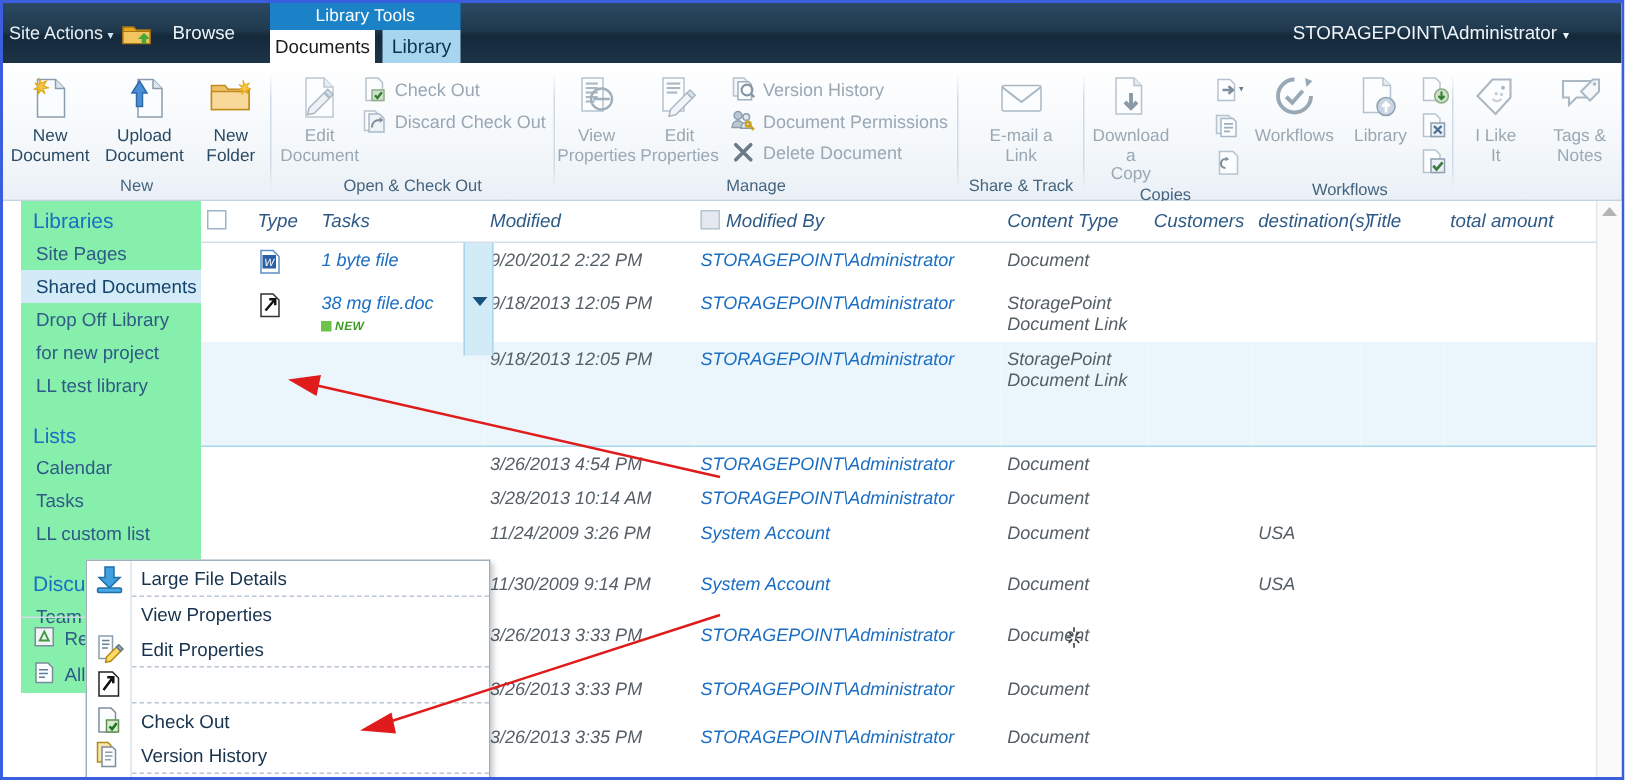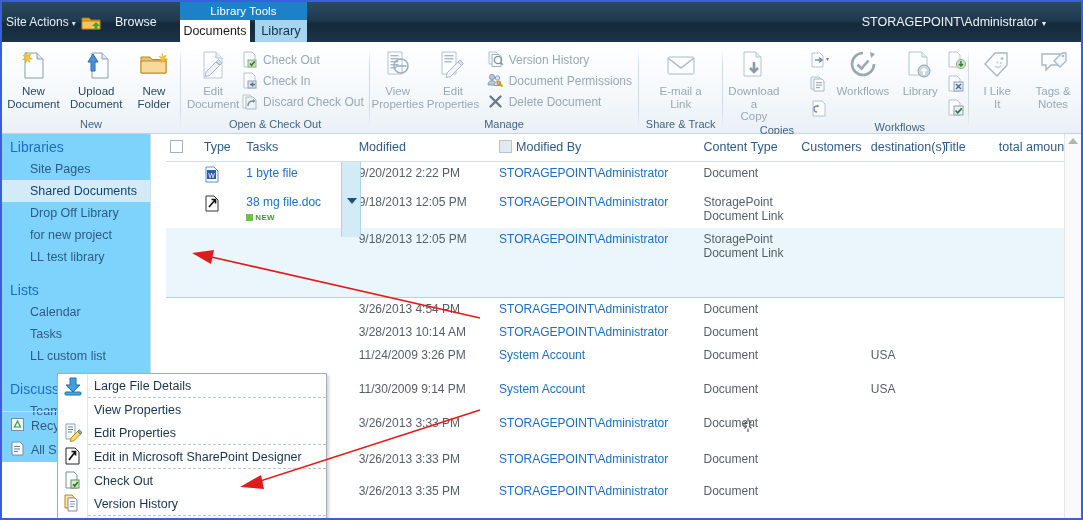--- a/index.html
+++ b/index.html
@@ -88,44 +88,45 @@
 
   .icon-col{ display:flex; flex-direction:column; gap:2px; padding-top:4px; }
   .icon-col .ibtn{ width:22px; height:22px; position:relative; cursor:pointer; }
 
   
   .body{
     position:absolute; left:0; top:132px; width:1079px; height:384px;
     background:#fff;
   }
   .sidebar{
-    position:absolute; left:0; top:0; width:149px; height:328px;
-    background:#7dd3fc; border-right:1px solid #cfdce6;
+    position:absolute; left:12px; top:0; width:149px; height:328px;
+    background:#86efac; border-right:1px solid #cfdce6;
     font-size:12.5px;
   }
   .side-head{
     padding:5px 8px 3px 8px; color:#1b6ec2; font-size:14px;
   }
   .side-item{
-    padding:4px 8px 4px 28px; color:#2f5a86; cursor:pointer; white-space:nowrap;
+    padding:4px 8px 4px 10px; color:#2f5a86; cursor:pointer; white-space:nowrap;
     overflow:hidden;
   }
   .side-item.sel{ background:#d3eaf7; color:#14436e; }
   .side-gap{ height:9px; }
   .side-bottom{
     position:absolute; left:0; bottom:0; width:148px; border-top:1px solid #cfdce6;
     padding-top:2px;
   }
   .side-bottom .row{ display:flex; align-items:center; gap:6px; padding:3px 8px; cursor:pointer;}
   .side-bottom .row .lbl{ color:#2f5a86; font-size:12.5px; white-space:nowrap;}
 
   
   .listwrap{
-    position:absolute; left:164px; top:0; right:0; height:384px; background:#fff;
+    position:absolute; left:132px; top:0; right:0; height:384px; background:#fff;
     overflow:hidden;
+    font-style:italic;
   }
   table.doclist{ border-collapse:collapse; width:930px; table-layout:fixed; }
   table.doclist th{
     font-weight:normal; font-size:12.5px; color:#2f5a86; text-align:left;
     padding:6px 4px 7px 4px; vertical-align:top; border-bottom:1px solid #d3e0ea;
   }
   table.doclist td{
     font-size:12px; color:#555f66; padding:4px 4px; vertical-align:top;
     border-bottom:1px solid transparent;
   }
@@ -299,30 +300,20 @@
           <div class="small-list">
             <div class="small-btn dis">
               <div class="ico">
                 <svg width="17" height="17" viewBox="0 0 17 17">
                   <path d="M3 1 h8 l3 3 v12 H3 z" fill="#fbfdfe" stroke="#b6c3cf"></path>
                   <rect x="7" y="9" width="8" height="7" fill="#cfe0c9" stroke="#8fae86"></rect>
                   <path d="M9 12.5 l1.6 1.8 3-3.8" fill="none" stroke="#2f7d2f" stroke-width="1.6"></path>
                 </svg>
               </div>
               <div class="lbl">Check Out</div>
-            </div>
-            <div class="small-btn dis">
-              <div class="ico">
-                <svg width="17" height="17" viewBox="0 0 17 17">
-                  <path d="M3 1 h8 l3 3 v12 H3 z" fill="#fbfdfe" stroke="#b6c3cf"></path>
-                  <rect x="7" y="9" width="8" height="7" fill="#dbe4ec" stroke="#8fa0b0"></rect>
-                  <path d="M9 12.5 h5 M11.5 10.5 v4" stroke="#4d6c8a" stroke-width="1.4"></path>
-                </svg>
-              </div>
-              <div class="lbl">Check In</div>
             </div>
             <div class="small-btn dis">
               <div class="ico">
                 <svg width="17" height="17" viewBox="0 0 17 17">
                   <path d="M2 2 h7 l3 3 v10 H2 z" fill="#fbfdfe" stroke="#b6c3cf"></path>
                   <path d="M5 4 h7 l3 3 v9 H5 z" fill="#eef3f7" stroke="#a9b8c6"></path>
                   <path d="M7 13 c0-3 2-5 5-5" fill="none" stroke="#7d8d9c" stroke-width="1.4"></path>
                   <path d="M12 6 l2.5 2 -2.5 2z" fill="#7d8d9c"></path>
                 </svg>
               </div>
@@ -858,21 +849,20 @@
       </div>
       <div class="msep"></div>
 
       <div class="mi">
         <div class="icocell">
           <svg width="18" height="19" viewBox="0 0 18 19" style="position:absolute;left:6px;top:2px;">
             <path d="M2 1 h9 l4 4 v12 H2 z" fill="#fff" stroke="#222"></path>
             <path d="M5 13 L11 5 M7.5 4.5 h4 v4" fill="none" stroke="#111" stroke-width="1.7"></path>
           </svg>
         </div>
-        <div class="mlbl">Edit in Microsoft SharePoint Designer</div>
       </div>
       <div class="msep"></div>
 
       <div class="mi">
         <div class="icocell">
           <svg width="18" height="19" viewBox="0 0 18 19" style="position:absolute;left:6px;top:2px;">
             <path d="M2 1 h8 l3 3 v13 H2 z" fill="#fbfdfe" stroke="#7d8d9c"></path>
             <rect x="7" y="9" width="8" height="8" fill="#d9ecd2" stroke="#5f8f52"></rect>
             <path d="M9 13.2 l1.7 1.9 3.1-4" fill="none" stroke="#1f7a1f" stroke-width="1.7"></path>
           </svg>

